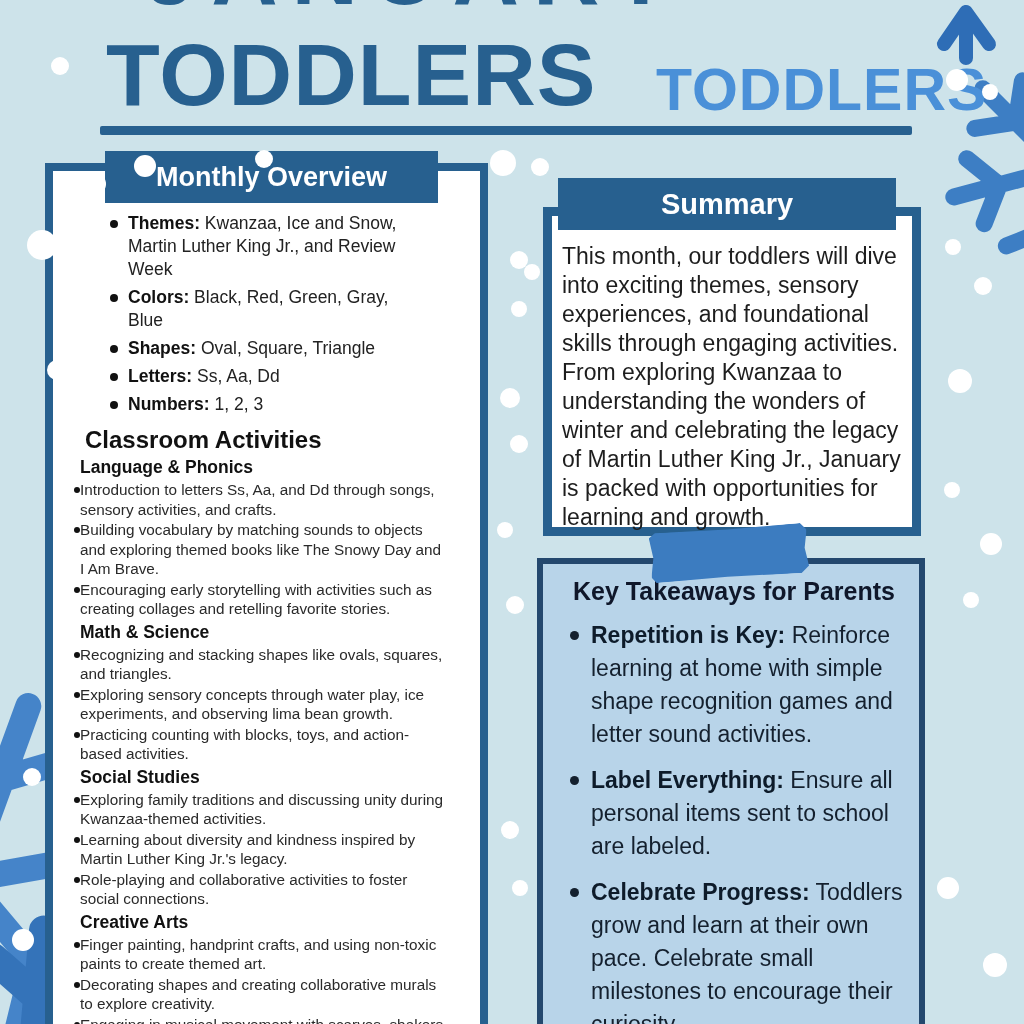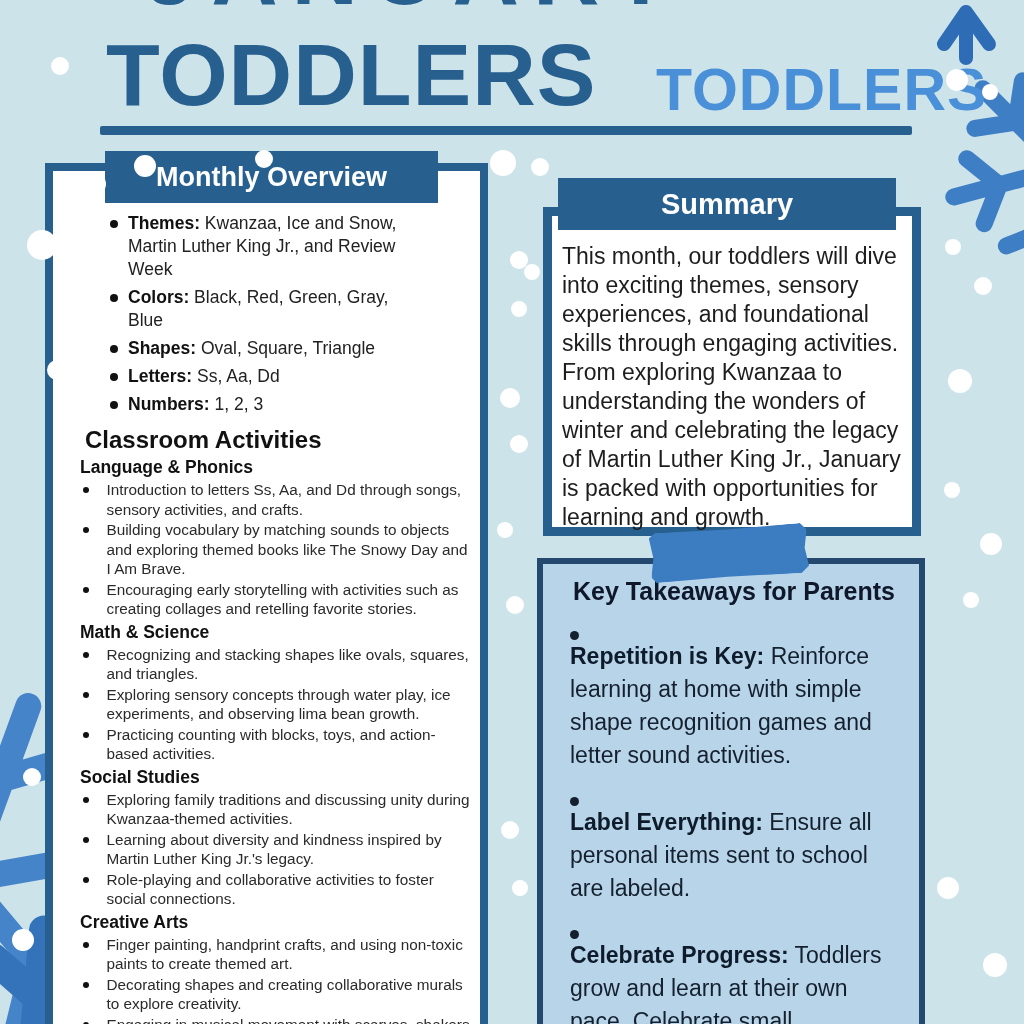--- a/index.html
+++ b/index.html
@@ -31,39 +31,39 @@
                font-weight:bold;font-size:27px;z-index:4;}
   .left-content{position:absolute;left:53px;top:212px;width:430px;z-index:3;}
   .blt{flex:none;border-radius:50%;background:#111;}
   .mo-list{margin:0;padding:0 0 0 57px;}
   .mo-item{display:flex;gap:10px;margin:0 0 5px 0;}
   .mo-item .blt{width:8px;height:8px;margin-top:8px;}
   .mo-item p{margin:0;width:300px;font-size:17.5px;line-height:23px;color:#222;}
   .mo-item b{color:#111;}
   .ca-heading{margin:10px 0 3px 32px;font-size:24px;font-weight:bold;color:#111;}
   .ca-sec h4{margin:3px 0 2px 27px;font-size:17.5px;color:#111;}
-  .ca-item{display:flex;gap:18px;margin:0 0 1px 21px;justify-content:center;}
+  .ca-item{display:flex;gap:0;margin:0 0 1px 21px;}
   .ca-item .blt{width:6px;height:6px;margin-top:7px;}
   .ca-item p{margin:0;width:368px;font-size:15.3px;line-height:19.5px;color:#2a2a2a;}
 
   
   .bar-summary{position:absolute;left:558px;top:178px;width:338px;height:52px;background:var(--dark);
                display:flex;align-items:center;justify-content:center;color:#fff;
                font-weight:bold;font-size:29px;z-index:4;}
   .card-summary{position:absolute;left:543px;top:207px;width:378px;height:329px;
                 background:#ffffff;border:9px solid var(--dark);box-sizing:border-box;z-index:2;}
   .summary-text{position:absolute;left:562px;top:242px;width:345px;font-size:23px;
                 line-height:29px;color:#1d1d1d;z-index:3;}
   .tape{position:absolute;left:650px;top:528px;width:158px;height:50px;background:var(--tape);
         transform:rotate(-4deg);z-index:5;
         clip-path:polygon(0% 10%,4% 0%,50% 3%,96% 0%,100% 14%,98% 50%,100% 86%,95% 100%,48% 97%,3% 100%,0% 88%,2% 50%);}
   .card-takeaways{position:absolute;left:537px;top:558px;width:388px;height:520px;
                   background:var(--tkbg);border:6px solid var(--tkborder);box-sizing:border-box;z-index:2;}
   .tk-heading{margin:13px 0 5px 30px;font-size:25px;font-weight:bold;color:#0f172a;}
-  .tk-item{display:flex;margin:13px 0 5px 27px;flex-direction:column;}
+  .tk-item{display:flex;gap:12px;margin:13px 0 5px 27px;}
   .tk-item .blt{width:9px;height:9px;margin-top:12px;background:#14202e;}
   .tk-item p{margin:0;width:312px;font-size:23px;line-height:33px;color:#14202e;}
   .tk-item b{color:#0d1b2a;}
 </style>
 </head>
 <body>
 
 <div class="page">
 
   <svg class="decor-svg" width="1024" height="1024" viewBox="0 0 1024 1024" aria-hidden="true">

